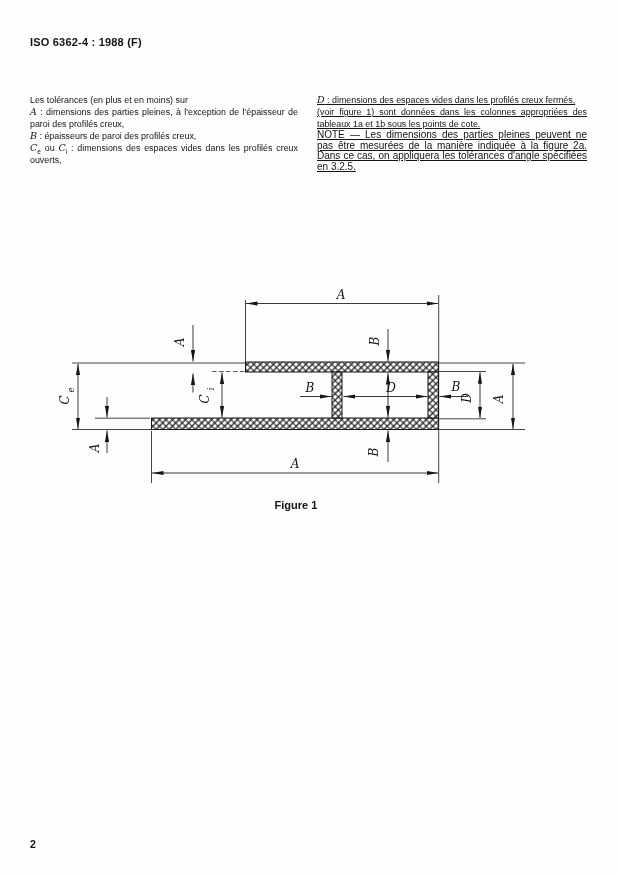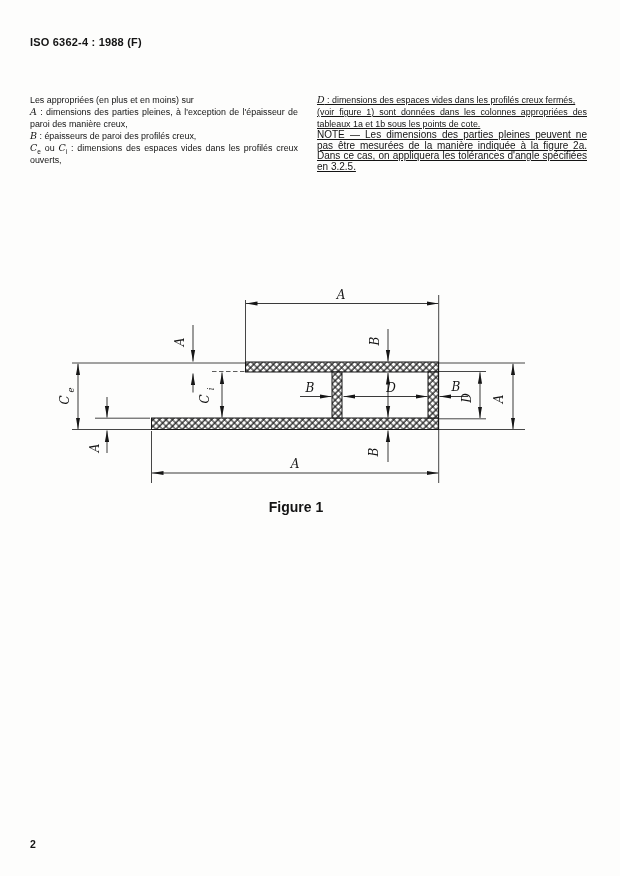--- a/index.html
+++ b/index.html
@@ -41,35 +41,35 @@
   .flabel{
     font-family:"DejaVu Serif", serif;font-style:italic;
     font-size:12px;fill:#141414;
   }
   .fsub{
     font-family:"DejaVu Serif", serif;font-style:italic;
     font-size:8.5px;fill:#141414;
   }
   .caption{
     position:absolute;left:236px;top:499px;width:120px;
-    text-align:center;font-size:14px;font-weight:bold;
+    text-align:center;font-size:11px;font-weight:bold;
   }
   .pagenum{
     position:absolute;left:30px;top:838px;
     font-size:10.5px;font-weight:bold;
   }
 </style>
 </head>
 <body>
 
 <div class="hdr">ISO 6362-4 : 1988 (F)</div>
 
 <div class="col col-left">
-  <p>Les appropriées (en plus et en moins) sur</p>
-  <p class="item"><i class="var">A</i><span> : dimensions des parties pleines, à l'exception de l'épaisseur de paroi des manière creux,</span></p>
+  <p>Les tolérances (en plus et en moins) sur</p>
+  <p class="item"><i class="var">A</i><span> : dimensions des parties pleines, à l'exception de l'épaisseur de paroi des profilés creux,</span></p>
   <p class="item item-b"><i class="var">B</i><span> : épaisseurs de paroi des profilés creux,</span></p>
   <p class="item item-c"><i class="var">C</i><sub>e</sub><span> ou </span><i class="var">C</i><sub>i</sub><span> : dimensions des espaces vides dans les profilés creux ouverts,</span></p>
 </div>
 
 <div class="col col-right">
   <p class="item-d"><i class="var">D</i><span> : dimensions des espaces vides dans les profilés creux fermés,</span></p>
   <p class="para">(voir figure 1) sont données dans les colonnes appropriées des tableaux 1a et 1b sous les points de cote.</p>
   <p class="note">NOTE — Les dimensions des parties pleines peuvent ne pas être mesurées de la manière indiquée à la figure 2a. Dans ce cas, on appliquera les tolérances d'angle spécifiées en 3.2.5.</p>
 </div>
 

